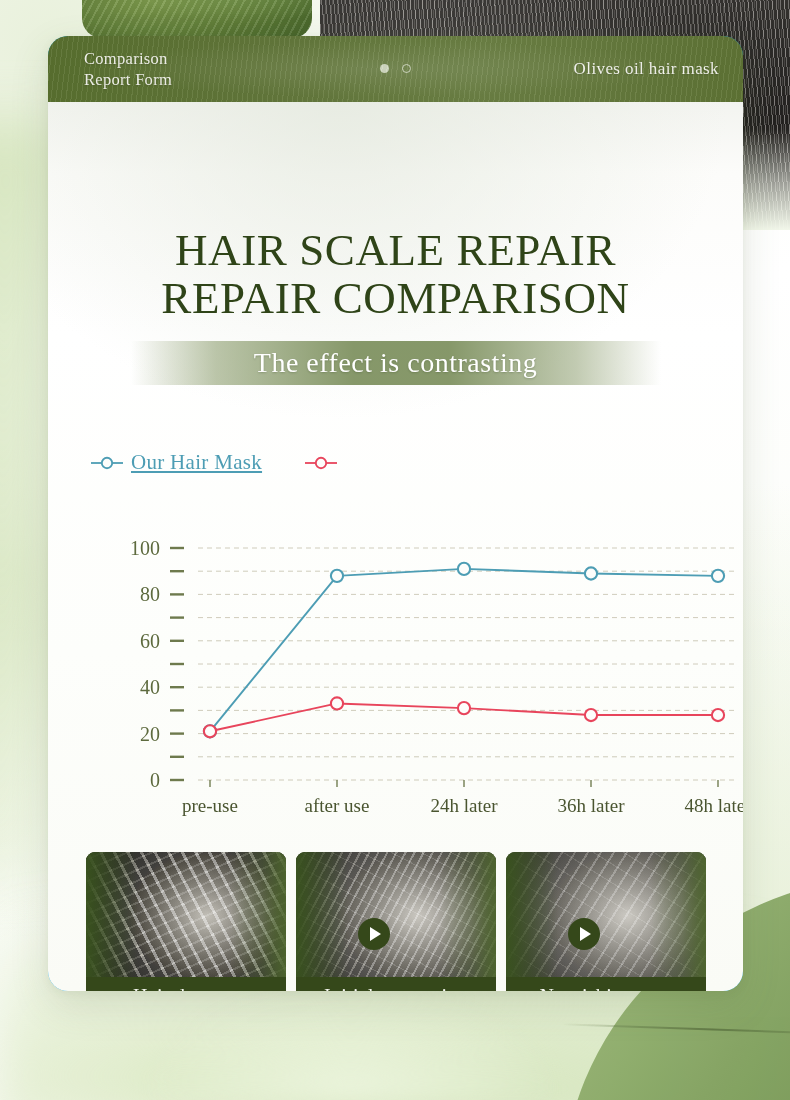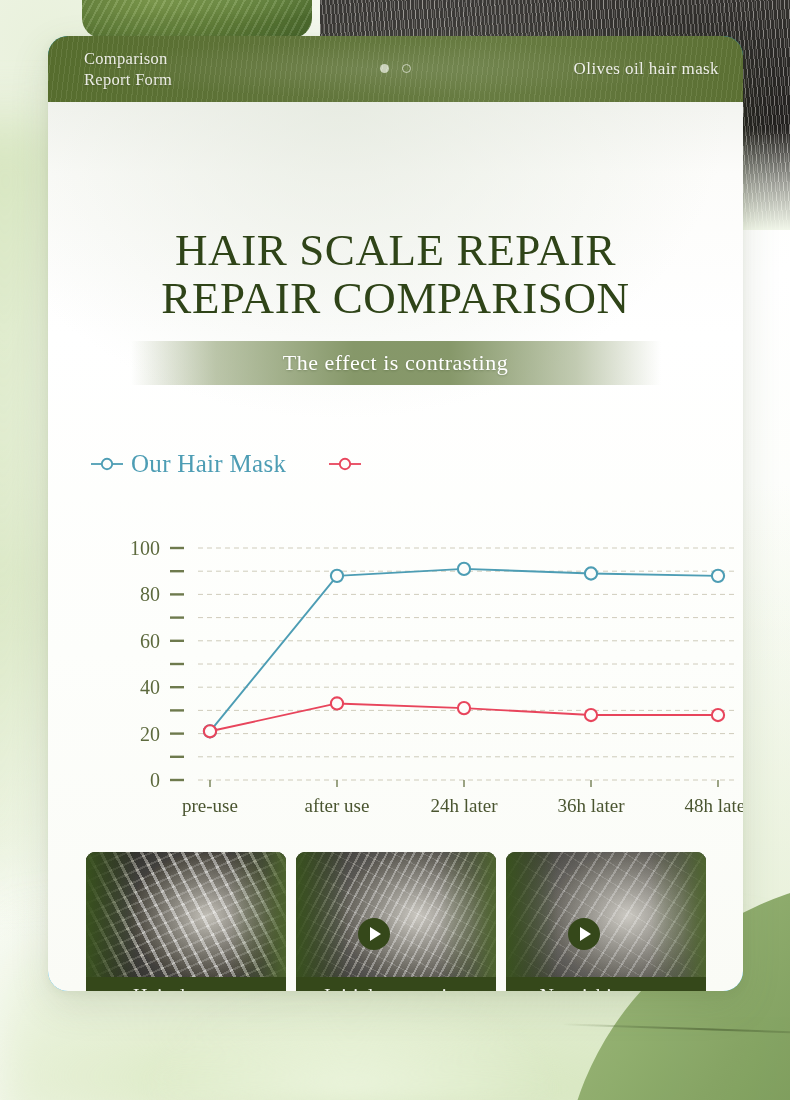--- a/index.html
+++ b/index.html
@@ -210,37 +210,37 @@
     background: linear-gradient(90deg,
         rgba(141,158,110,0) 0%,
         rgba(133,151,101,.55) 16%,
         rgba(124,143,93,.92) 42%,
         rgba(124,143,93,.92) 60%,
         rgba(133,151,101,.50) 84%,
         rgba(141,158,110,0) 100%);
   }
   #subtitle {
     color: #ffffff;
-    font-size: 22px;
+    font-size: 28px;
     letter-spacing: .5px;
     text-shadow: 0 1px 2px rgba(40,55,22,.25);
     text-align: center;
   }
 
   
   #legend {
     position: absolute;
     left: 42px; top: 348px;
     display: flex;
     align-items: center;
     gap: 42px;
   }
   .legend-item { display: flex; align-items: center; gap: 7px; }
   .legend-mark { display: block; }
-  .legend-label { font-size: 25px; letter-spacing: .3px; }
+  .legend-label { font-size: 21px; letter-spacing: .3px; text-decoration: underline; }
 
   
   #chart {
     position: absolute;
     left: 0; top: 400px;
     width: 695px;
     height: 330px;
   }
   #chart-svg { display: block; }
 

